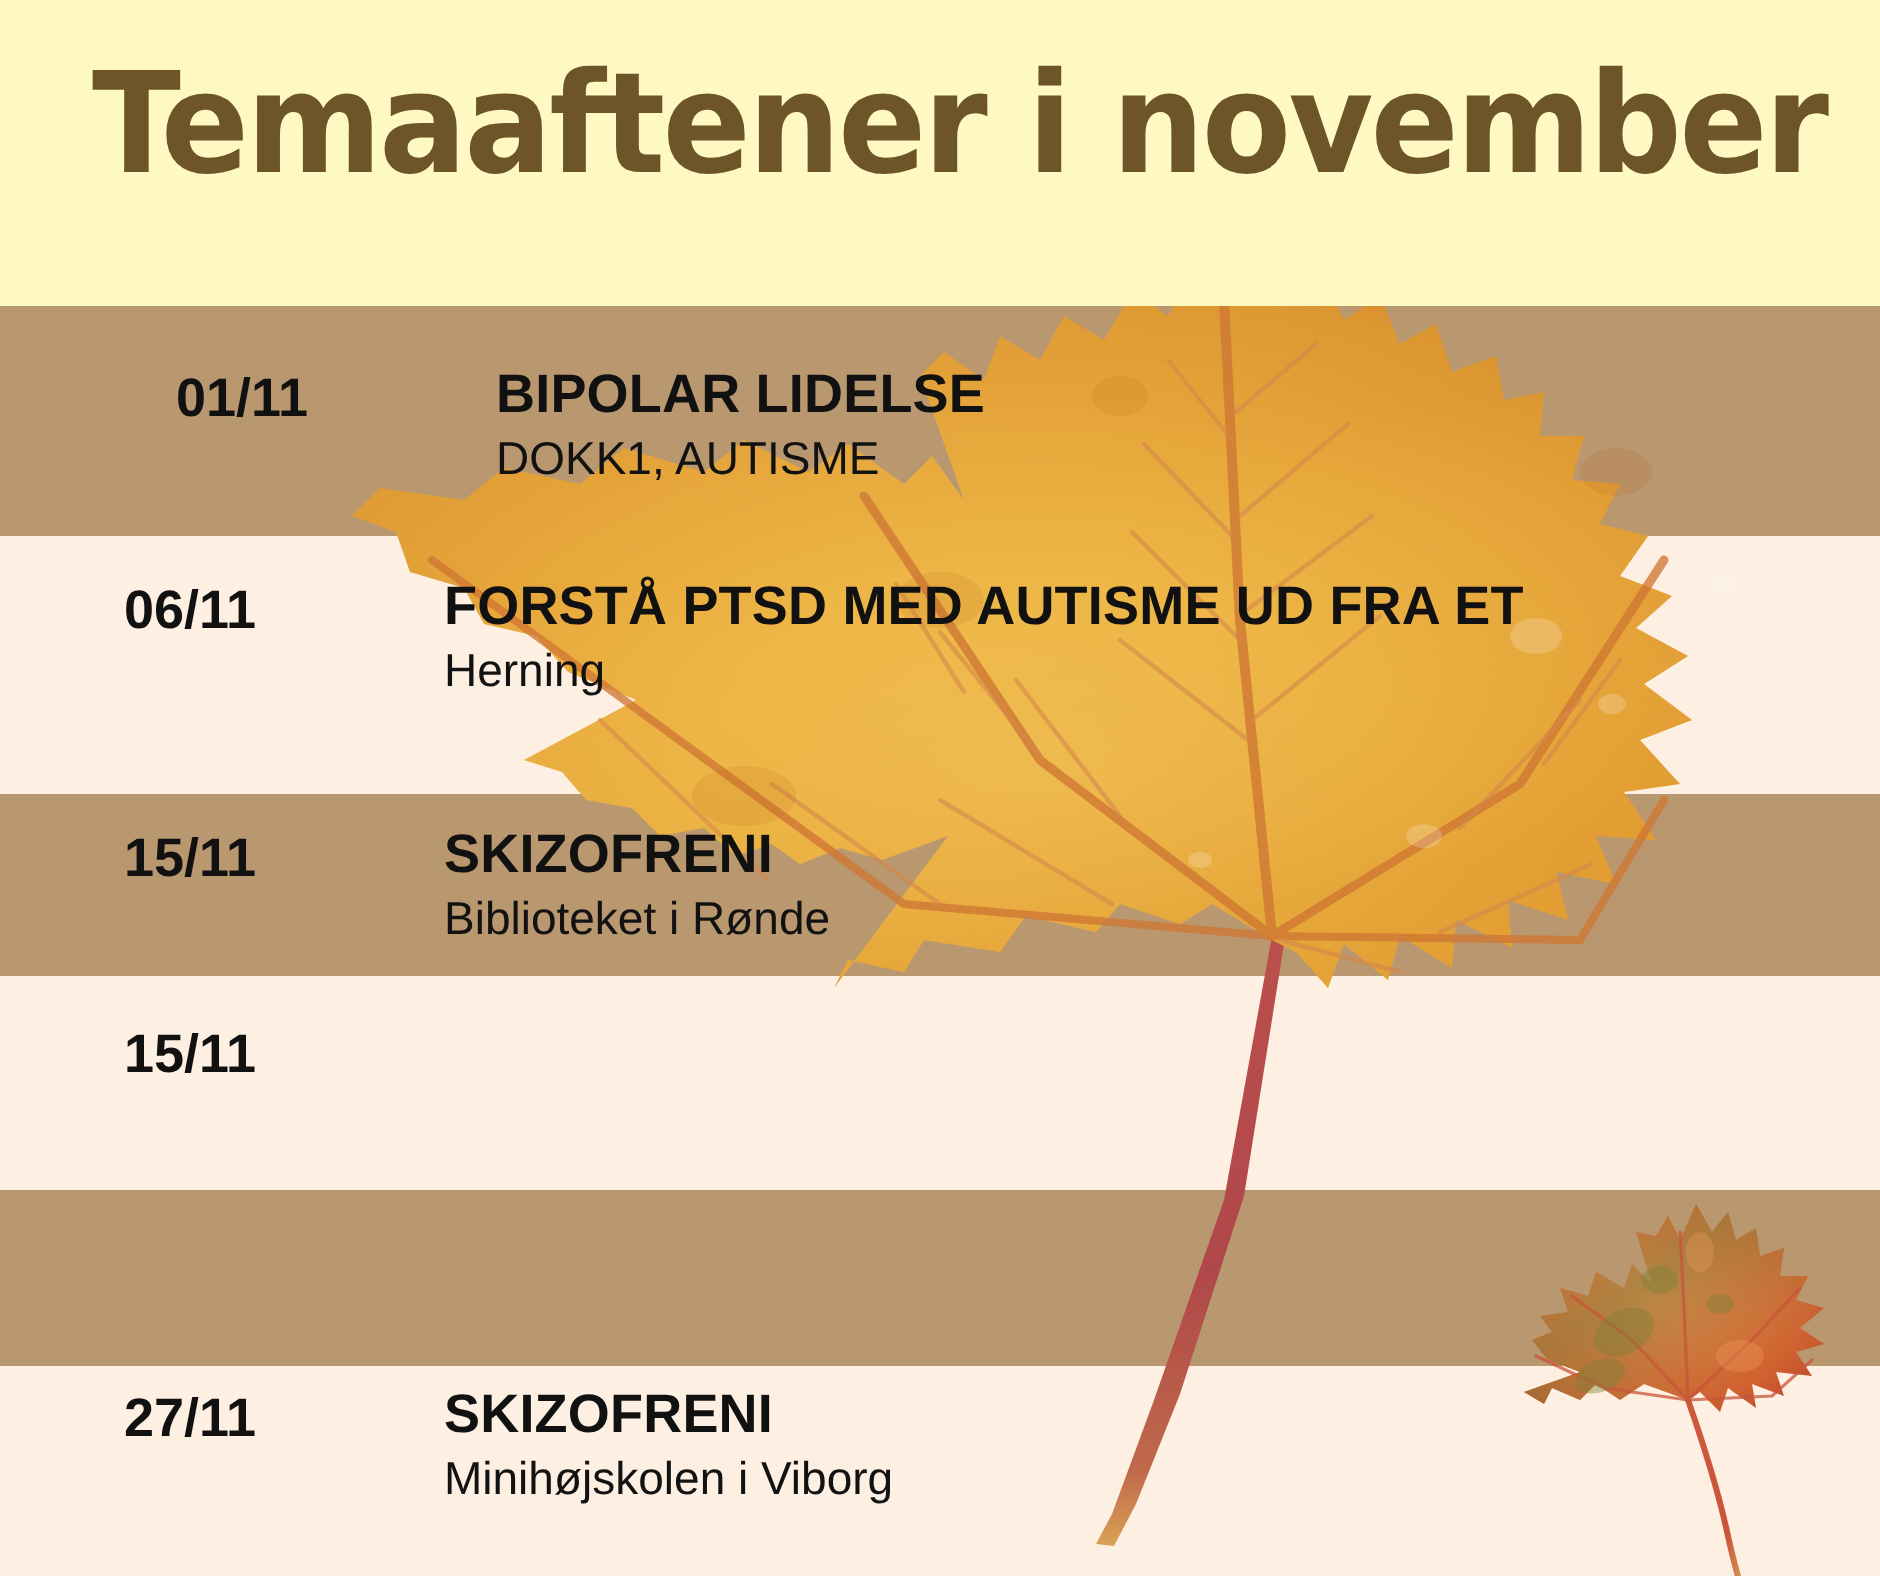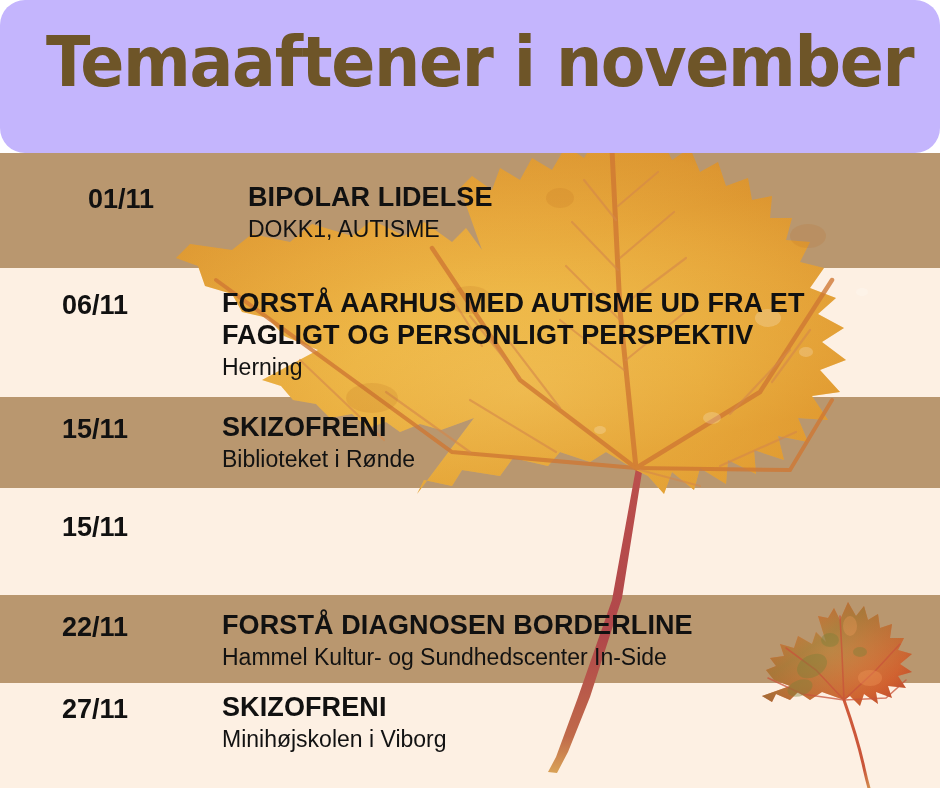--- a/index.html
+++ b/index.html
@@ -13,23 +13,22 @@
   #poster{
     position:relative;
     width:940px;height:788px;
     background:#ffffff;
     overflow:hidden;
   }
 
   
   .title-bar{
     position:absolute;left:0;top:0;width:940px;height:153px;
-    background:#c4b5fd;
+    background:#fef9c3;
     z-index:5;
-    border-radius:25px;
   }
   .poster-title{
     position:absolute;left:46px;top:27px;
     font-family:"DejaVu Sans", sans-serif;
     font-size:70px;
     font-weight:700;
     letter-spacing:-1.5px;
     color:#6e5528;
     white-space:nowrap;
     transform:scaleX(0.93);
@@ -291,45 +290,37 @@
       <div class="date" style="top:31px;">01/11</div>
       <div class="info" style="top:28px;">
         <div class="ev-title">BIPOLAR LIDELSE</div>
         <div class="ev-venue">DOKK1, AUTISME</div>
       </div>
     </div>
 
     <div class="row" style="top:268px;height:129px;">
       <div class="date" style="top:22px;text-align:right;">06/11</div>
       <div class="info" style="top:19px;">
-        <div class="ev-title">FORSTÅ AARHUS MED AUTISME UD FRA ET</div>
-        <div class="ev-title">FAGLIGT OG PERSONLIGT PERSPEKTIV</div>
+        <div class="ev-title">FORSTÅ PTSD MED AUTISME UD FRA ET</div>
         <div class="ev-venue">Herning</div>
       </div>
     </div>
 
     <div class="row" style="top:397px;height:91px;">
       <div class="date" style="top:17px;">15/11</div>
       <div class="info" style="top:14px;">
         <div class="ev-title">SKIZOFRENI</div>
         <div class="ev-venue">Biblioteket i Rønde</div>
       </div>
     </div>
 
     <div class="row" style="top:488px;height:107px;">
       <div class="date" style="top:24px;">15/11</div>
     </div>
 
-    <div class="row" style="top:595px;height:88px;">
-      <div class="date" style="top:17px;">22/11</div>
-      <div class="info" style="top:14px;">
-        <div class="ev-title">FORSTÅ DIAGNOSEN BORDERLINE</div>
-        <div class="ev-venue">Hammel Kultur- og Sundhedscenter In-Side</div>
-      </div>
-    </div>
 
     <div class="row" style="top:675px;height:130px;padding-left:40px;">
       <div class="date" style="top:19px;">27/11</div>
       <div class="info" style="top:16px;">
         <div class="ev-title">SKIZOFRENI</div>
         <div class="ev-venue">Minihøjskolen i Viborg</div>
       </div>
     </div>
 
   </div>

